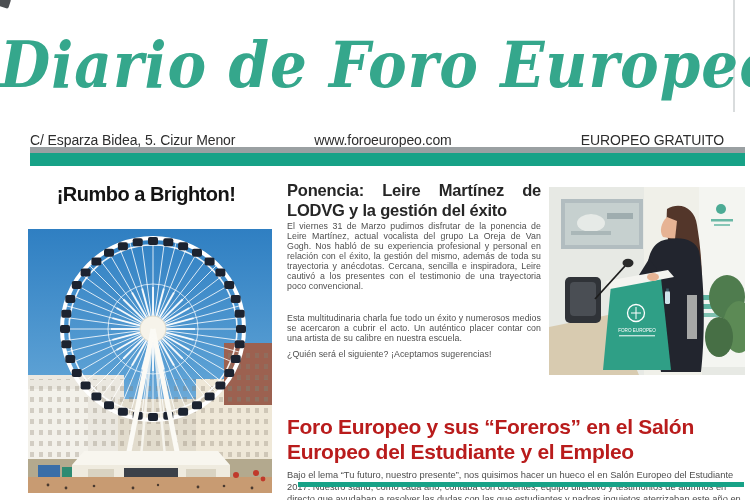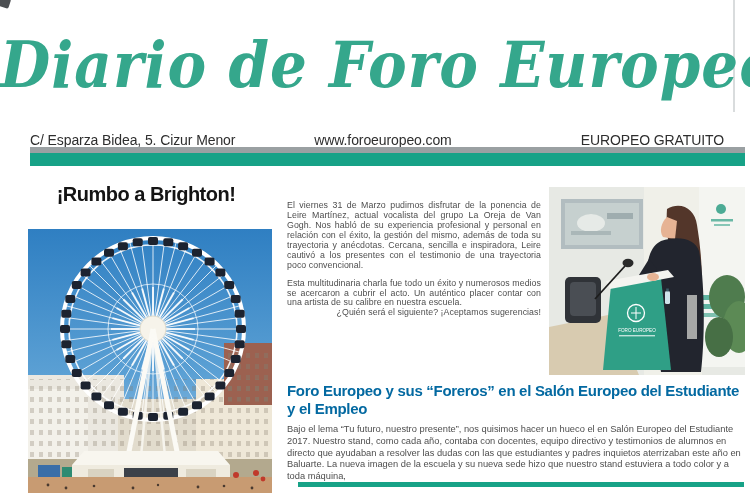--- a/index.html
+++ b/index.html
@@ -39,32 +39,33 @@
   
   #ponencia-col { left:287px; top:180px; width:254px; }
   #ponencia-headline {
     font-size:16.5px; line-height:1.22; font-weight:bold; color:#262626;
     text-align:justify; letter-spacing:-0.2px;
   }
   .bodytext {
     font-size:8.8px; line-height:1.13; color:#4e4e4e; text-align:justify;
     letter-spacing:0.05px;
   }
-  #ponencia-para1 { margin-top:21px; }
-  #ponencia-para2 { margin-top:8px; }
-  #ponencia-question { margin-top:0; text-align:right; }
+  #ponencia-para1 { margin-top:2px; }
+  #ponencia-para2 { margin-top:22px; }
+  #ponencia-question { margin-top:6px; text-align:left; }
 
   
   #podium-photo { left:549px; top:187px; width:196px; height:188px; }
 
   
   #salon-col { left:287px; top:382px; width:459px; }
   #salon-headline {
-    font-size:15px; line-height:1.2; font-weight:bold; color:#0369a1;
+    font-size:21px; line-height:1.2; font-weight:bold; color:#b91c1c;
     letter-spacing:-0.3px;
+    margin-top:32px;
   }
   #salon-para { margin-top:6px; font-size:9.3px; line-height:1.27; color:#4e4e4e; text-align:left; letter-spacing:0; }
   #rule-bottom { left:298px; top:482px; width:446px; height:5px; background:#17a287; }
 
   svg { display:block; width:100%; height:100%; }
 </style>
 </head>
 <body>
 
 <div class="abs" id="corner-smudge"></div>
@@ -254,20 +255,21 @@
     </g>
     <g fill="#c0392b">
       <circle cx="208" cy="246" r="3"></circle>
         <circle cx="228" cy="244" r="3"></circle>
       <circle cx="235" cy="250" r="2.4"></circle>
     </g>
   </svg>
 </div>
 
 <section class="abs" id="ponencia-col">
+  <h2 id="ponencia-headline">Ponencia: Leire Martínez de LODVG y la gestión del éxito</h2>
   <p class="bodytext" id="ponencia-para1">El viernes 31 de Marzo pudimos disfrutar de la ponencia de Leire Martínez, actual vocalista del grupo La Oreja de Van Gogh. Nos habló de su experiencia profesional y personal en relación con el éxito, la gestión del mismo, además de toda su trayectoria y anécdotas. Cercana, sencilla e inspiradora, Leire cautivó a los presentes con el testimonio de una trayectoria poco convencional.</p>
   <p class="bodytext" id="ponencia-para2">Esta multitudinaria charla fue todo un éxito y numerosos medios se acercaron a cubrir el acto. Un auténtico placer contar con una artista de su calibre en nuestra escuela.</p>
   <p class="bodytext" id="ponencia-question">¿Quién será el siguiente? ¡Aceptamos sugerencias!</p>
 </section>
 
 <div class="abs" id="podium-photo">
   <svg viewBox="0 0 196 188" preserveAspectRatio="none">
     <rect width="196" height="188" fill="#e7e9e4"></rect>
     <rect x="95" y="0" width="58" height="188" fill="#f0f0e9"></rect>
 

